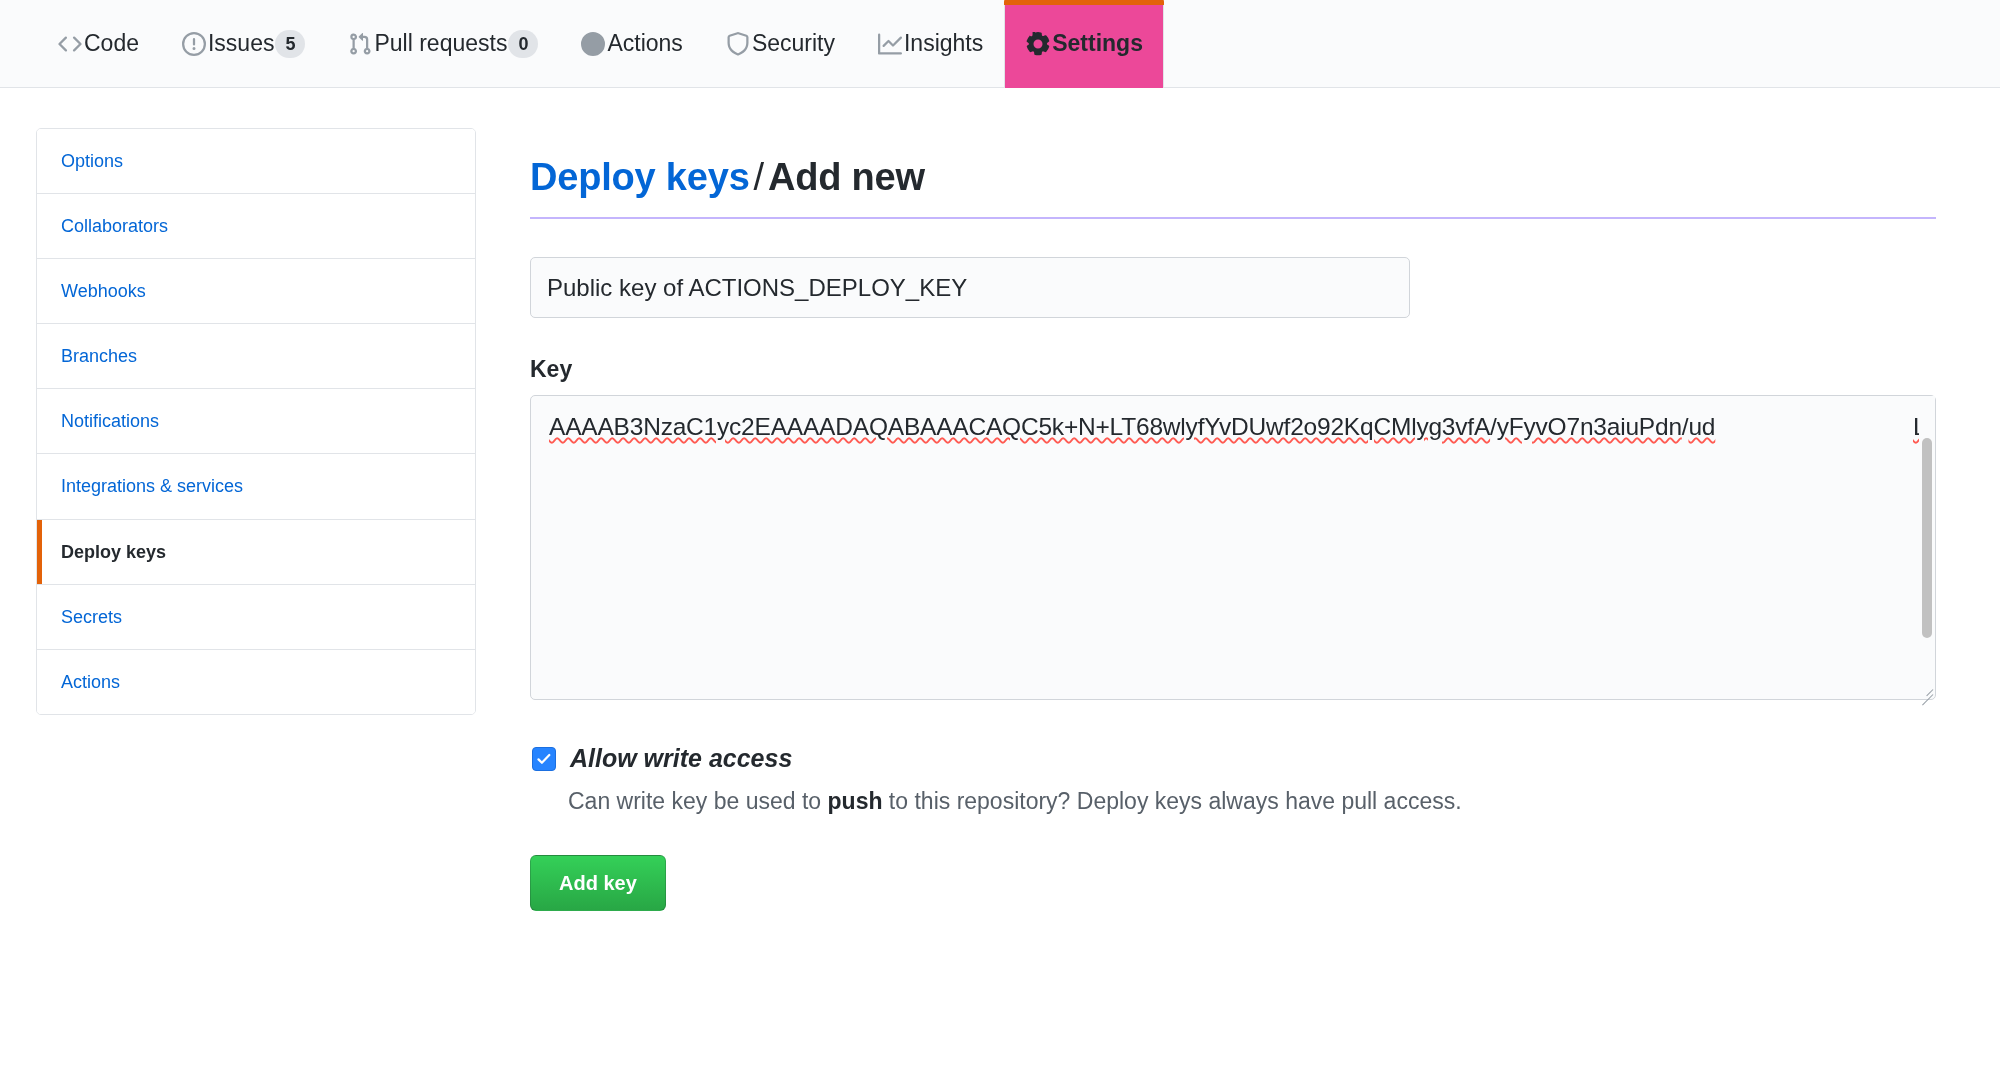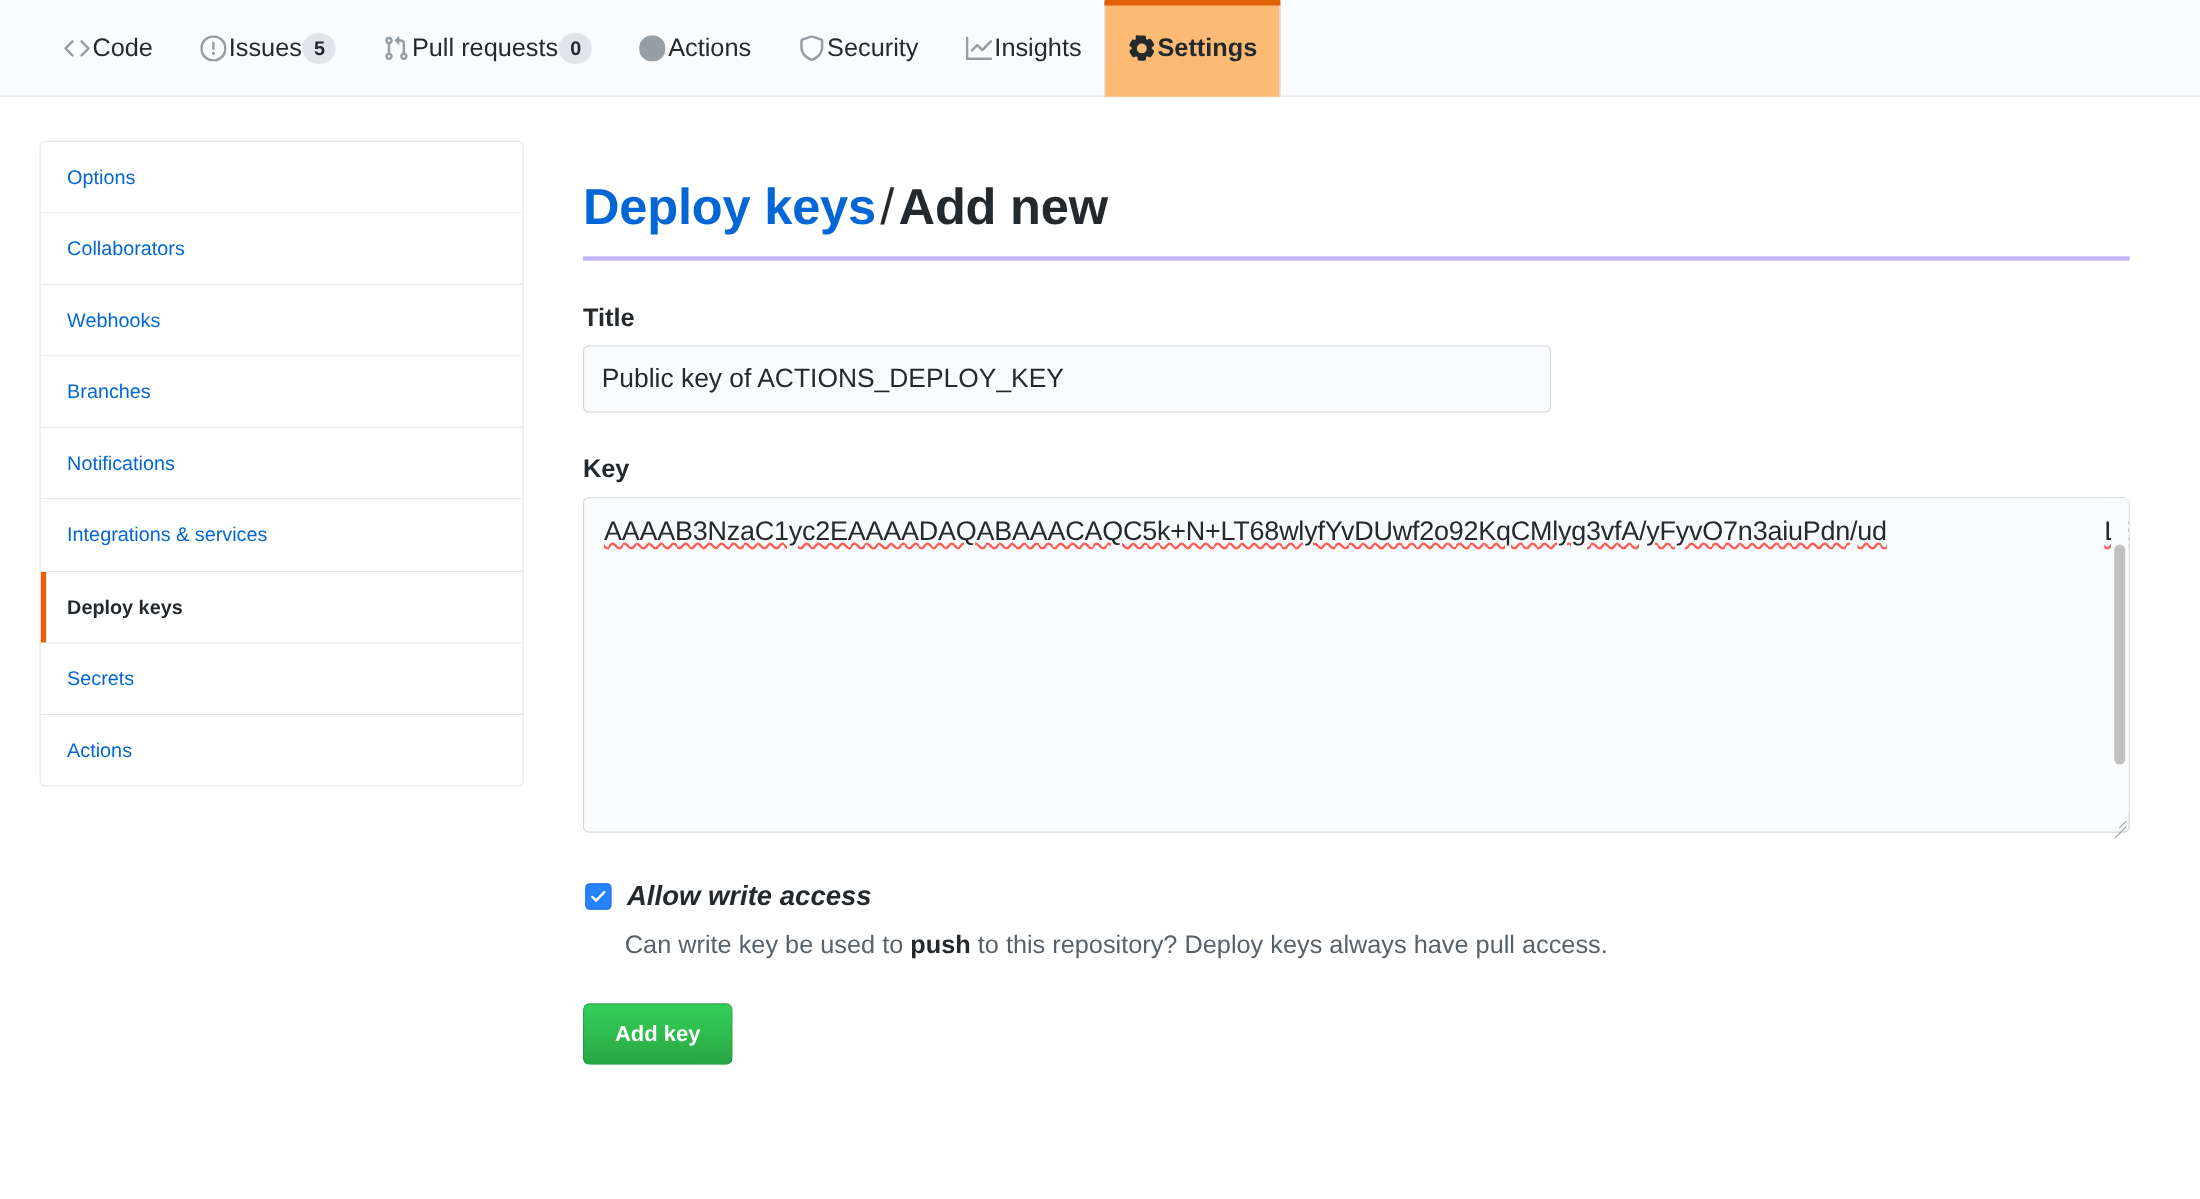--- a/index.html
+++ b/index.html
@@ -44,21 +44,21 @@
     cursor: pointer;
     background: transparent;
     border: 1px solid transparent;
     border-bottom: none;
     position: relative;
     white-space: nowrap;
     text-decoration: none;
   }
   .tab .tab-label { line-height: 1; }
   .tab.selected {
-    background: #fdba74;
+    background: #ec4899;
     border-color: #e1e4e8;
     border-top: none;
     border-radius: 0;
     font-weight: 600;
     z-index: 3;
     margin-bottom: -1px;
     height: 89px;
   }
   .tab.selected::before {
     content: "";
@@ -136,25 +136,25 @@
   }
 
   
   .main {
     flex: 1 1 auto;
     padding-left: 54px;
     padding-right: 10px;
     max-width: 1470px;
   }
   .page-heading {
-    font-size: 46px;
+    font-size: 38px;
     font-weight: 600;
     color: #24292e;
     padding-bottom: 14px;
-    border-bottom: 4px solid #c4b5fd;
+    border-bottom: 2px solid #c4b5fd;
     line-height: 1.3;
     letter-spacing: -0.2px;
   }
   .page-heading a {
     color: #0366d6;
     text-decoration: none;
   }
   .page-heading .sep {
     color: #24292e;
     font-weight: 400;
@@ -384,21 +384,20 @@
     </aside>
 
   <main class="main">
 
     <h1 class="page-heading">
       <a href="#">Deploy keys</a><span class="sep">/</span><span>Add new</span>
     </h1>
 
     
     <div class="field">
-      <label class="field-label">Title</label>
       <input class="text-input" type="text" value="Public key of ACTIONS_DEPLOY_KEY" style="">
     </div>
 
     
     <div class="field">
       <label class="field-label">Key</label>
       <div class="key-wrap">
         <div class="key-area" id="key-area"><div class="key-line"><span class="sq">AAAAB3NzaC1yc2EAAAADAQABAAACAQC5k+N+LT68wlyfYvDUwf2o92KqCMlyg3vfA</span>/<span class="sq">yFyvO7n3aiuPdn</span>/<span class="sq">ud</span></div><div class="key-line"><span class="sq">L8HGtlDYJ1bVOy3Ul</span>/</div></div>
         <div class="key-scrollbar">
           <div class="key-scroll-thumb"></div>

